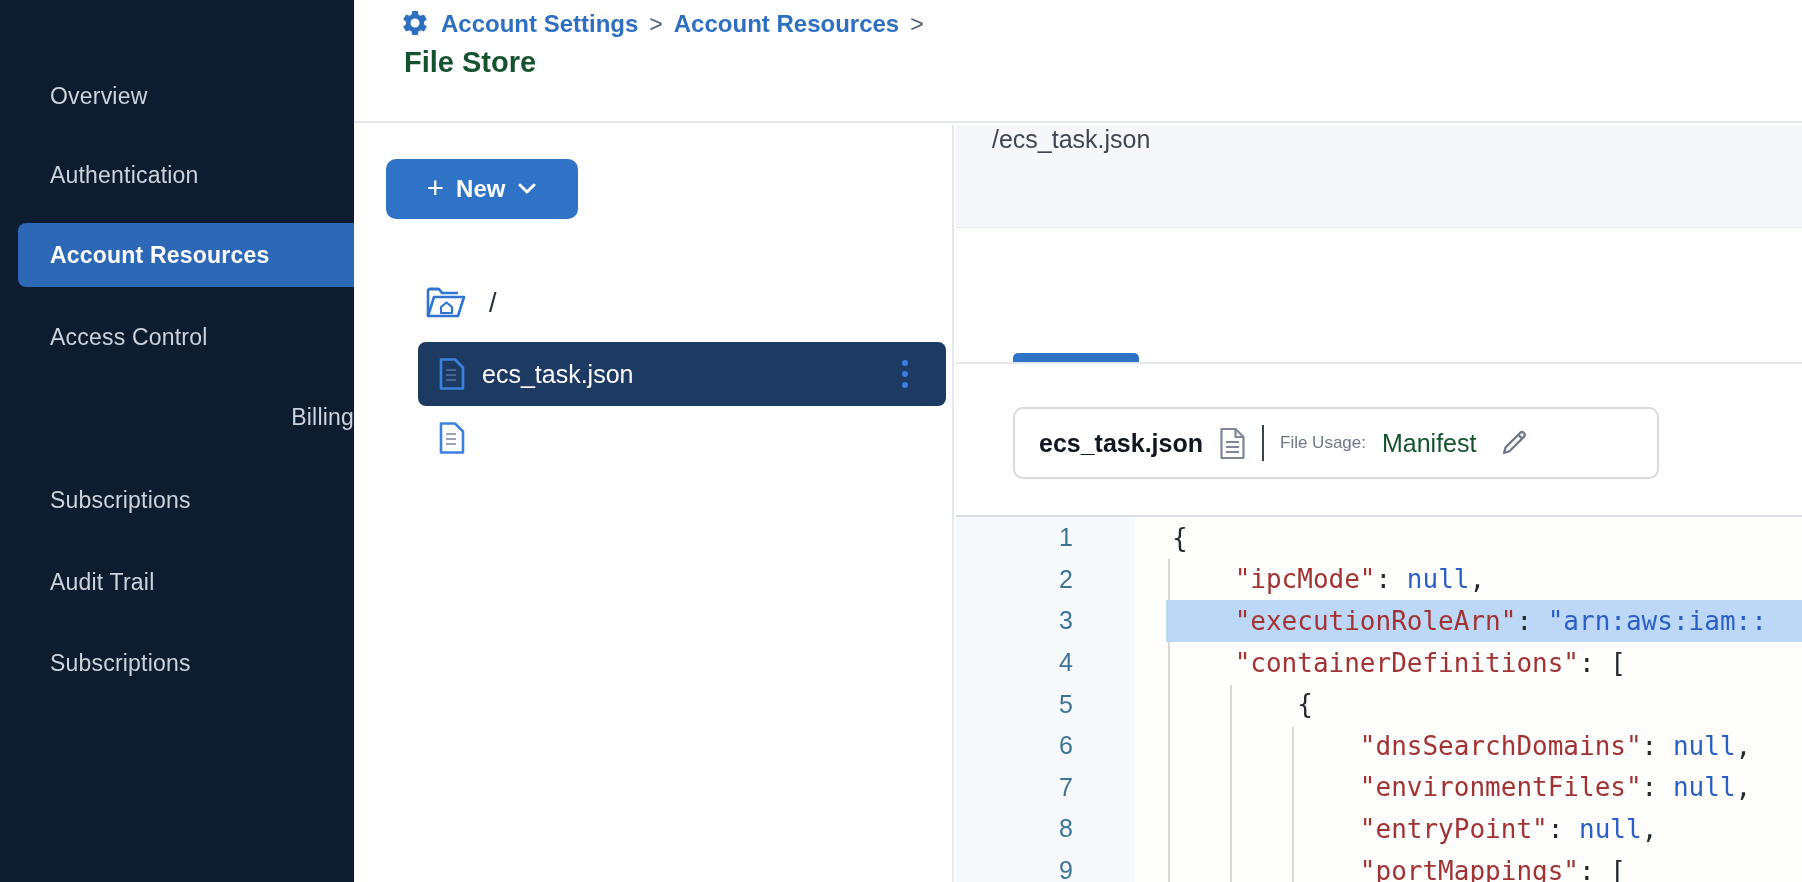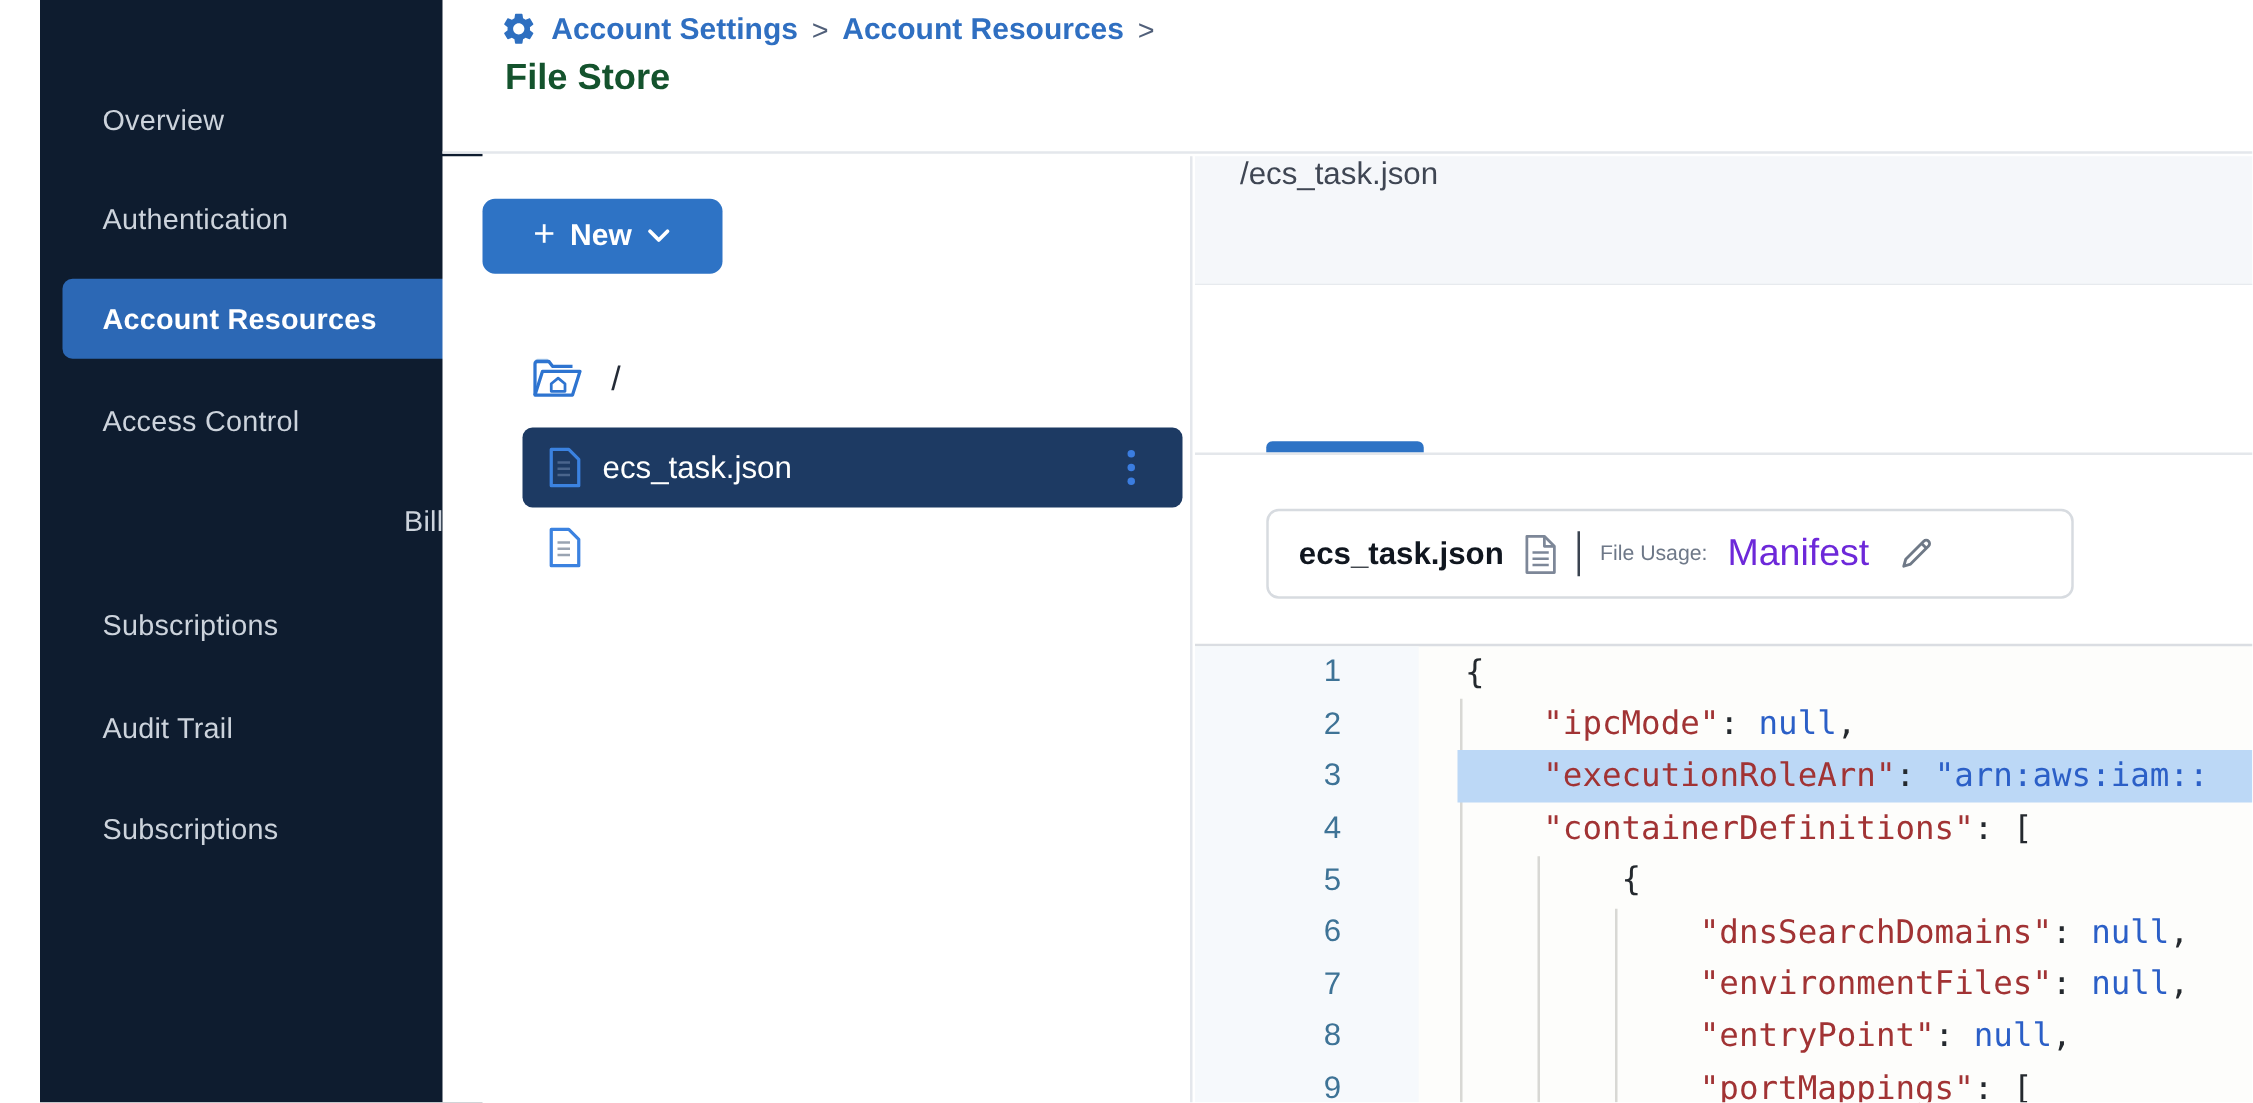--- a/index.html
+++ b/index.html
@@ -1,21 +1,21 @@
 <!DOCTYPE html>
 <html><head>
 <meta charset="utf-8">
 <style>
   * { margin:0; padding:0; box-sizing:border-box; }
   html,body { width:1802px; height:882px; overflow:hidden; background:#fff;
               font-family:"Liberation Sans", sans-serif; }
   .app { position:relative; width:1802px; height:882px; }
 
   
-  .sidebar { position:absolute; left:0; top:0; width:354px; height:882px; background:#0e1c2f;margin-left:32px; }
+  .sidebar { position:absolute; left:0; top:0; width:354px; height:882px; background:#0e1c2f; }
   .side-item { position:absolute; left:0; width:354px; height:64px; display:flex; align-items:center;
                padding-left:50px; color:#ccd3dc; font-size:23px; letter-spacing:.2px; cursor:pointer; }
   .side-item.active { left:18px; width:336px; padding-left:32px; background:#2c68b5; color:#fff;
                       font-weight:600; border-radius:8px 0 0 8px; }
 
   
   .header { position:absolute; left:354px; top:0; width:1448px; height:123px; background:#fff;
             border-bottom:2px solid #e4e7ec; }
   .breadcrumb { position:absolute; left:46px; top:8px; display:flex; align-items:flex-end; gap:11px;
                 font-size:24px; font-weight:600; color:#2f6fc1; }
@@ -51,21 +51,21 @@
   .tab { position:absolute; top:292px; font-size:27px; color:#2f3845; cursor:pointer; }
   .tab.active { color:#11161d; font-weight:700; }
   .tab-underline { position:absolute; left:57px; top:228px; width:126px; height:9px;
                    background:#2e73c5; border-radius:5px 5px 0 0; }
 
   .file-card { position:absolute; left:57px; top:282px; width:646px; height:72px; border:2px solid #d7dbe0;
                border-radius:10px; display:flex; align-items:center; padding:0 24px; gap:16px; background:#fff; }
   .fc-name { font-size:25px; font-weight:700; color:#10161f; }
   .fc-sep { width:2px; height:36px; background:#3a4350; }
   .fc-label { font-size:17px; color:#6e7888; }
-  .fc-value { font-size:30px; color:#6d28d9; }
+  .fc-value { font-size:25px; color:#14532d; }
   .fc-pencil { margin-left:6px; cursor:pointer; }
 
   
   .code-block { position:absolute; left:0; right:0; top:390px; bottom:0; border-top:2px solid #dadde2;
                 background:#fdfdfb; overflow:hidden; }
   .gutter-bg { position:absolute; left:0; top:0; bottom:0; width:179px; background:#f6f9fc; }
   .code-row { display:flex; height:41.6px; align-items:center; position:relative; }
   .ln { width:179px; flex:0 0 179px; text-align:right; padding-right:62px; font-size:25px; color:#3e7396; }
   .cl { flex:1; margin-left:31px; padding-left:6px; height:100%; display:flex; align-items:center;
         font-family:"DejaVu Sans Mono", monospace; font-size:26px; white-space:pre; color:#24292e; }

